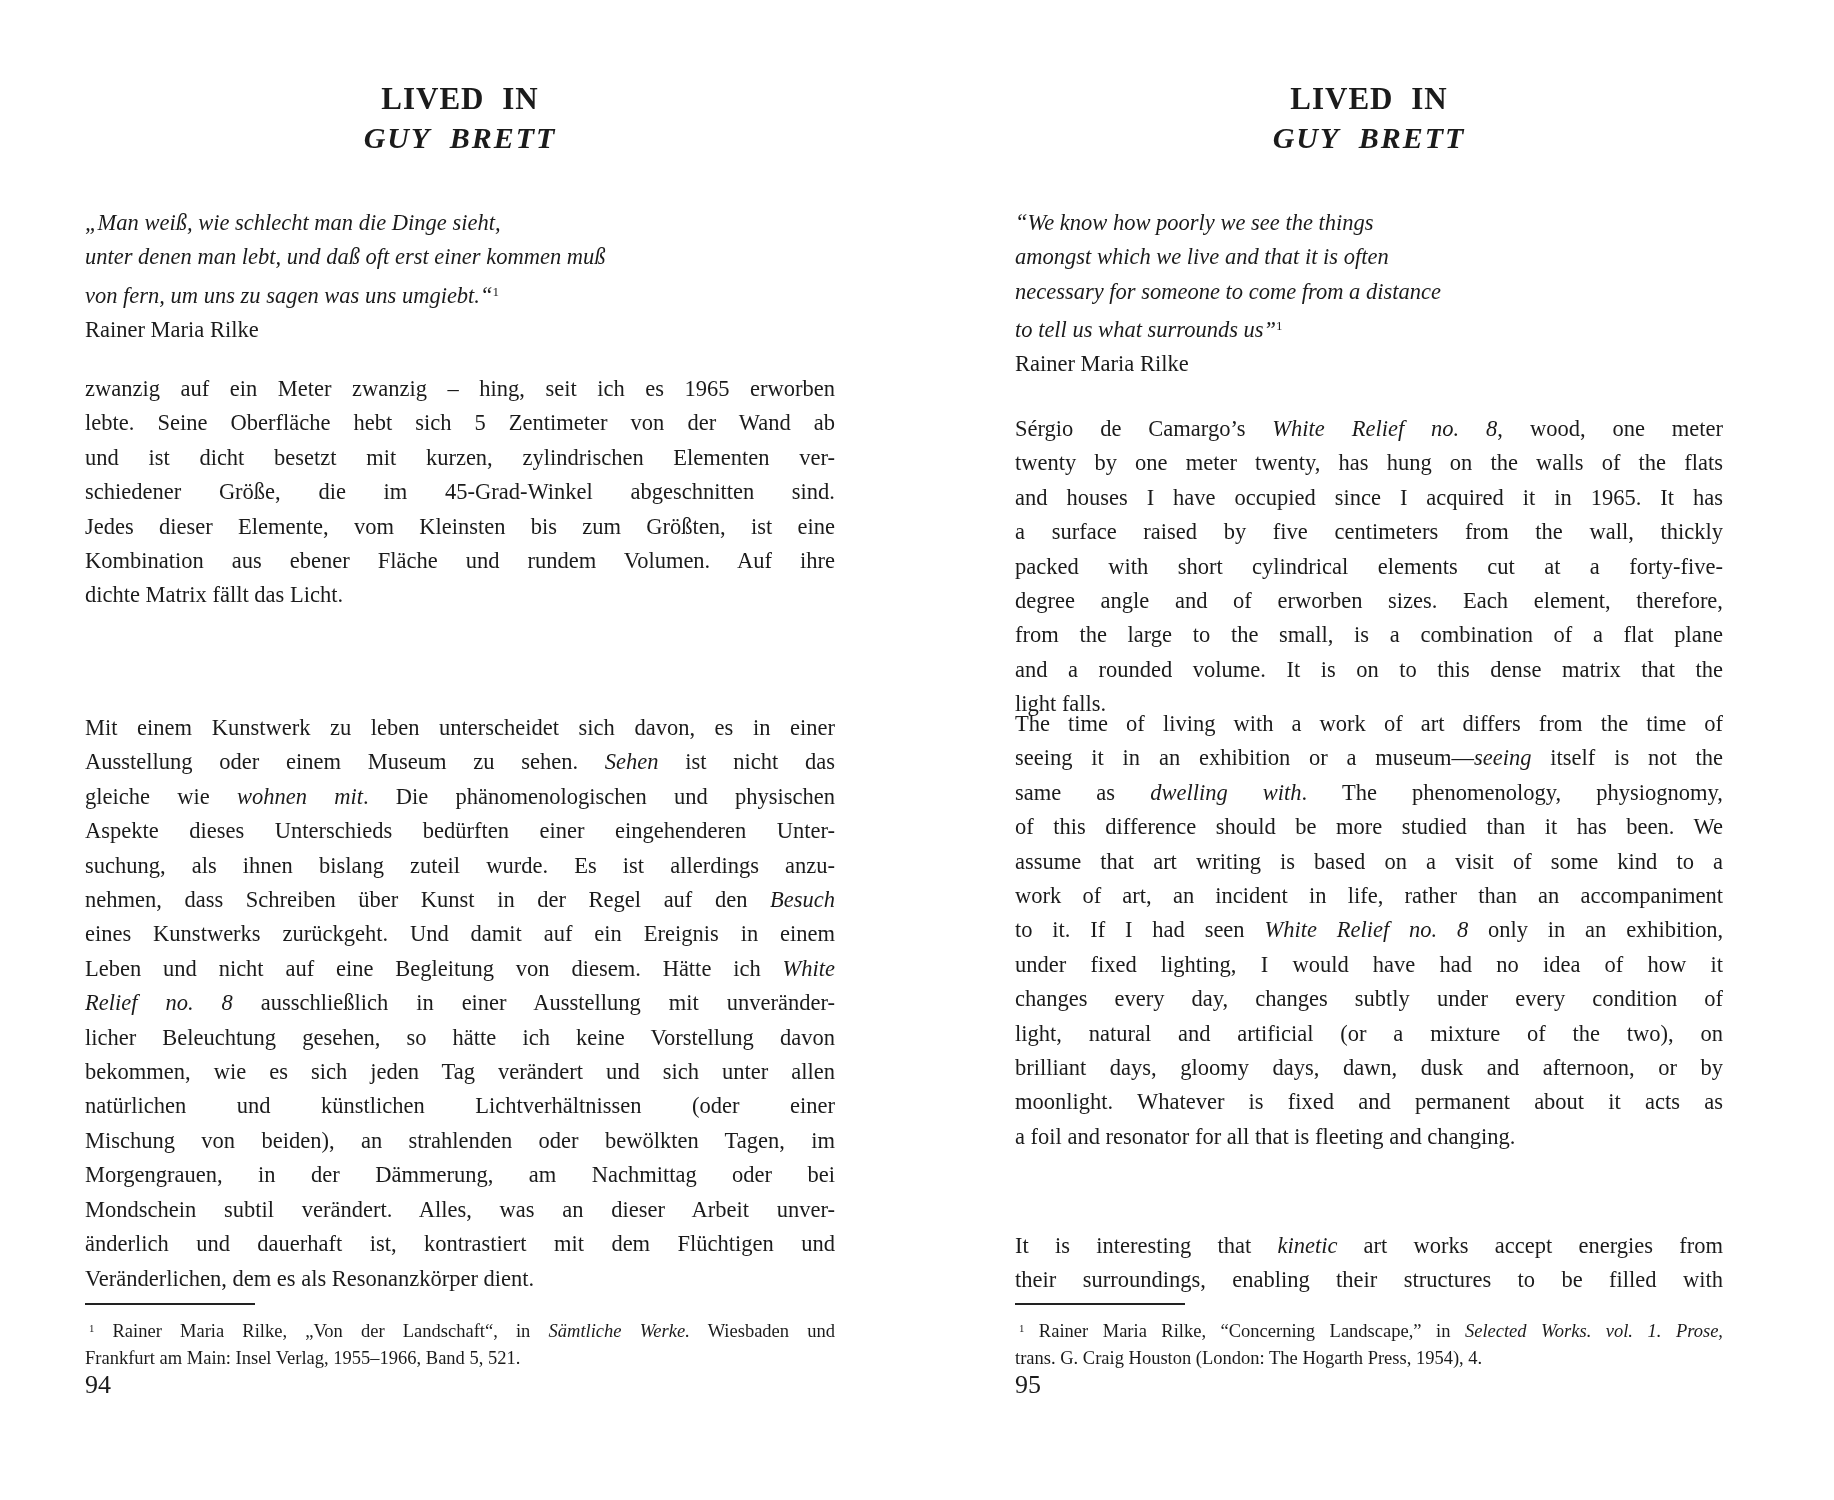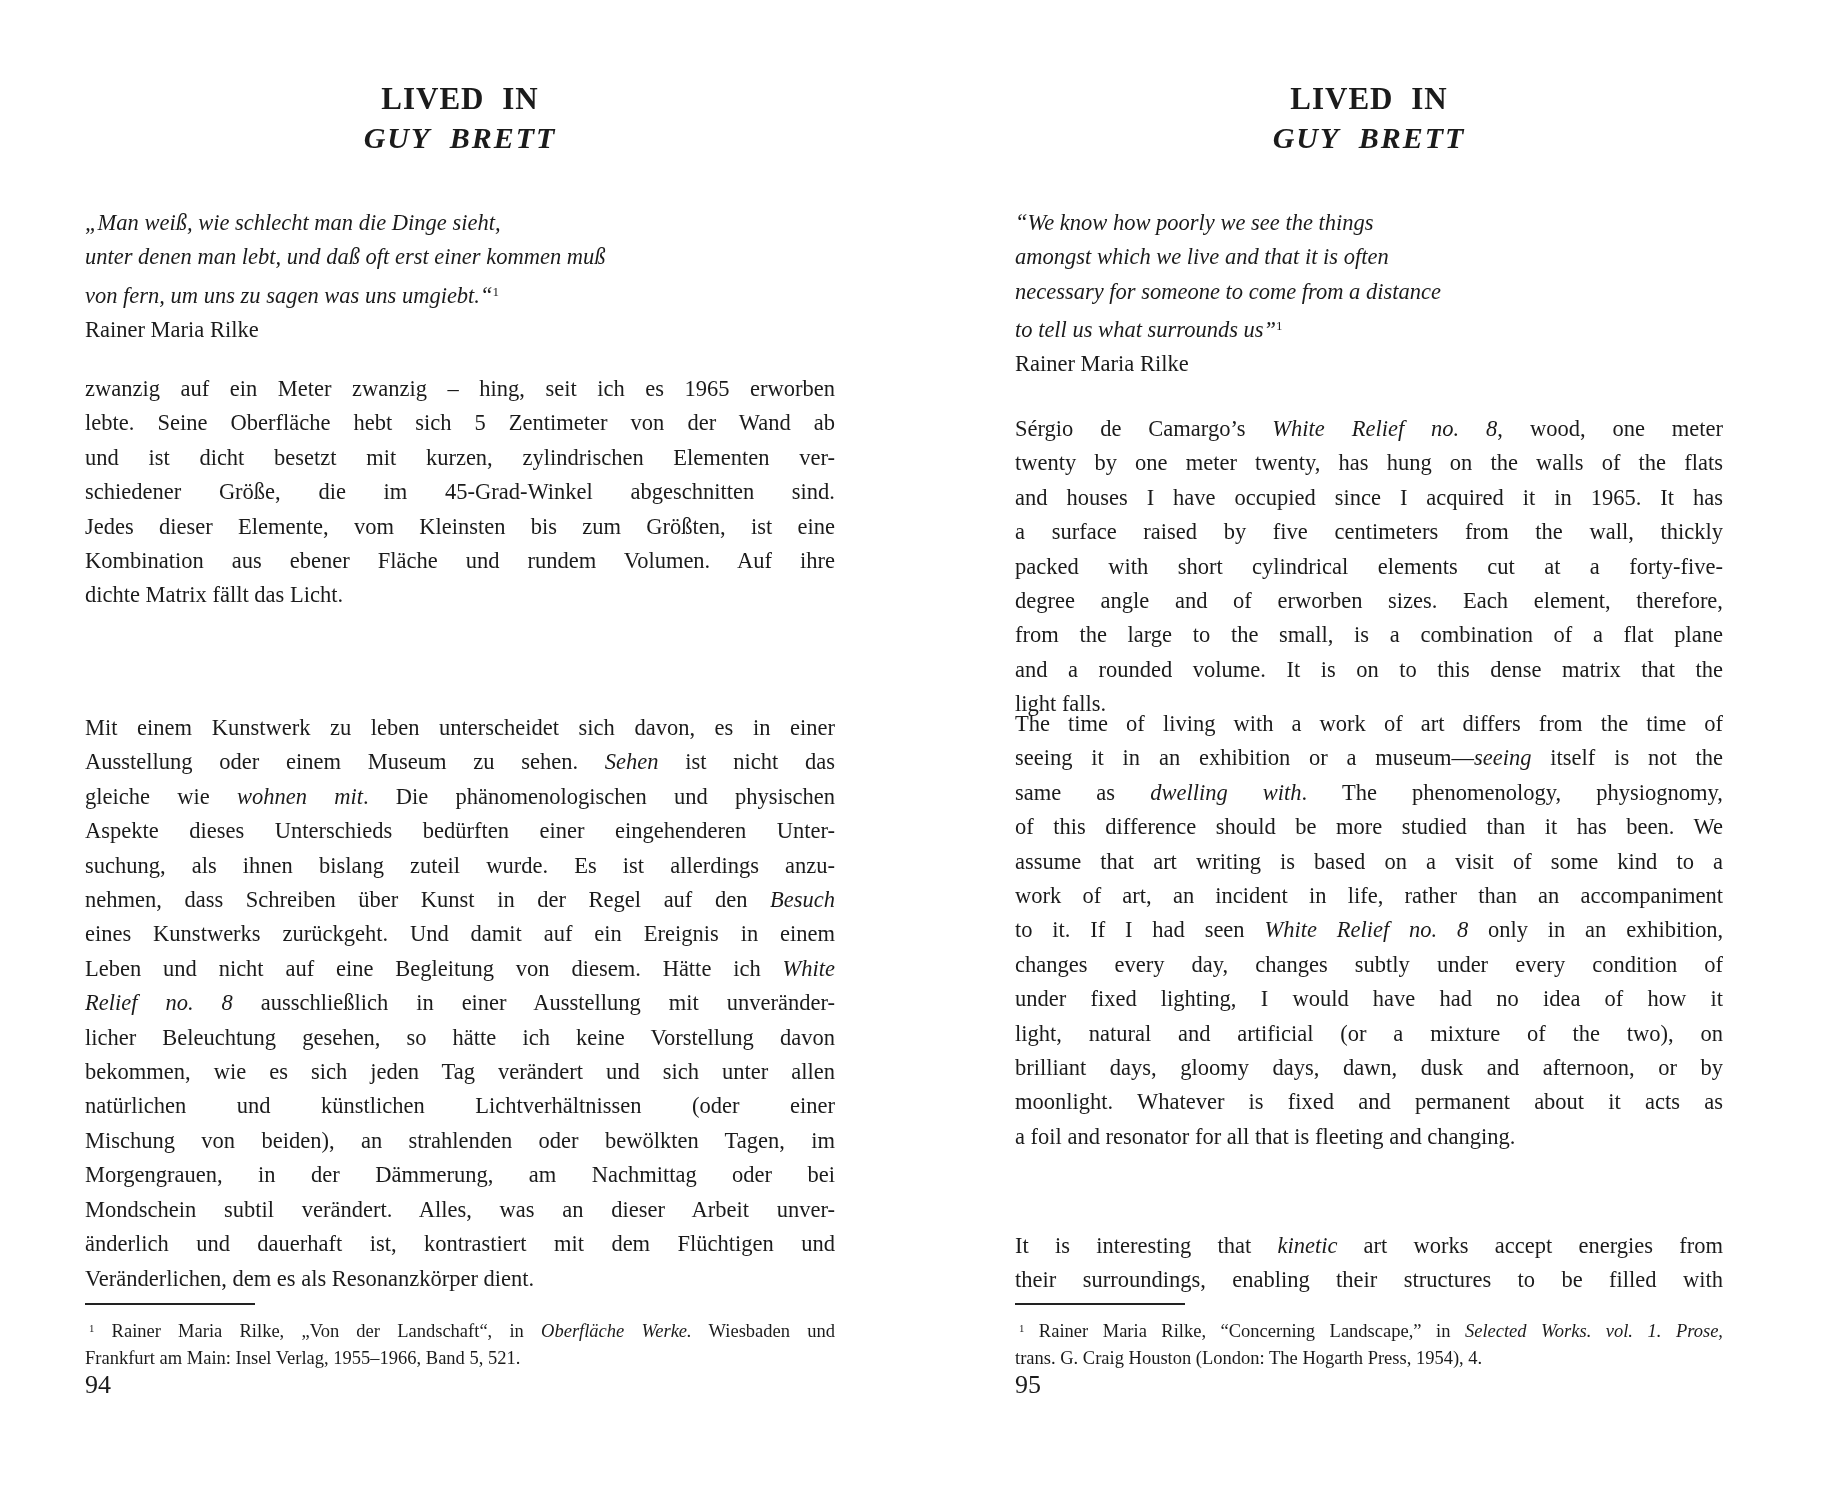--- a/index.html
+++ b/index.html
@@ -153,21 +153,21 @@
       <div class="line j"><span>natürlichen und künstlichen Lichtverhältnissen (oder einer</span></div>
       <div class="line j"><span>Mischung von beiden), an strahlenden oder bewölkten Tagen, im</span></div>
       <div class="line j"><span>Morgengrauen, in der Dämmerung, am Nachmittag oder bei</span></div>
       <div class="line j"><span>Mondschein subtil verändert. Alles, was an dieser Arbeit unver-</span></div>
       <div class="line j"><span>änderlich und dauerhaft ist, kontrastiert mit dem Flüchtigen und</span></div>
       <div class="line"><span>Veränderlichen, dem es als Resonanzkörper dient.</span></div>
     </div>
   <div class="footnote">
     <div class="fn-rule"></div>
     <div class="fn-lines">
-        <div class="line j"><span class="sup">1</span><span> Rainer Maria Rilke, „Von der Landschaft“, in </span><span class="it">Oberfläche Werke.</span><span> Wiesbaden und</span></div>
+        <div class="line j"><span class="sup">1</span><span> Rainer Maria Rilke, „Von der Landschaft“, in </span><span class="it">Sämtliche Werke.</span><span> Wiesbaden und</span></div>
         <div class="line"><span>Frankfurt am Main: Insel Verlag, 1955–1966, Band 5, 521.</span></div>
       </div>
   </div>
   <div class="page-number">94</div>
 </div>
 
 <div class="page" id="right-page">
   <div class="page-title">LIVED IN</div>
   <div class="page-author">GUY BRETT</div>
   <div class="epigraph-block">
@@ -191,22 +191,22 @@
       <div class="line"><span>light falls.</span></div>
     </div>
   <div class="para p2">
       <div class="line j"><span>The time of living with a work of art differs from the time of</span></div>
       <div class="line j"><span>seeing it in an exhibition or a museum—</span><span class="it">seeing</span><span> itself is not the</span></div>
       <div class="line j"><span>same as </span><span class="it">dwelling with</span><span>. The phenomenology, physiognomy,</span></div>
       <div class="line j"><span>of this difference should be more studied than it has been. We</span></div>
       <div class="line j"><span>assume that art writing is based on a visit of some kind to a</span></div>
       <div class="line j"><span>work of art, an incident in life, rather than an accompaniment</span></div>
       <div class="line j"><span>to it. If I had seen </span><span class="it">White Relief no. 8</span><span> only in an exhibition,</span></div>
+      <div class="line j"><span>under fixed lighting, I would have had no idea of how it</span></div>
       <div class="line j"><span>changes every day, changes subtly under every condition of</span></div>
-      <div class="line j"><span>under fixed lighting, I would have had no idea of how it</span></div>
       <div class="line j"><span>light, natural and artificial (or a mixture of the two), on</span></div>
       <div class="line j"><span>brilliant days, gloomy days, dawn, dusk and afternoon, or by</span></div>
       <div class="line j"><span>moonlight. Whatever is fixed and permanent about it acts as</span></div>
       <div class="line"><span>a foil and resonator for all that is fleeting and changing.</span></div>
     </div>
   <div class="para p3">
       <div class="line j"><span>It is interesting that </span><span class="it">kinetic</span><span> art works accept energies from</span></div>
       <div class="line j"><span>their surroundings, enabling their structures to be filled with</span></div>
     </div>
   <div class="footnote">

